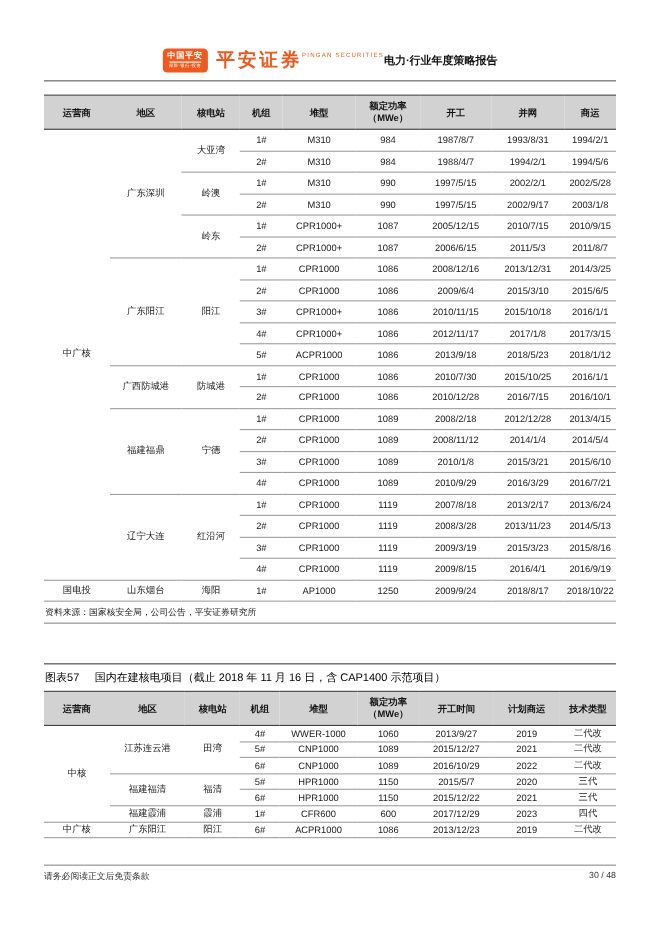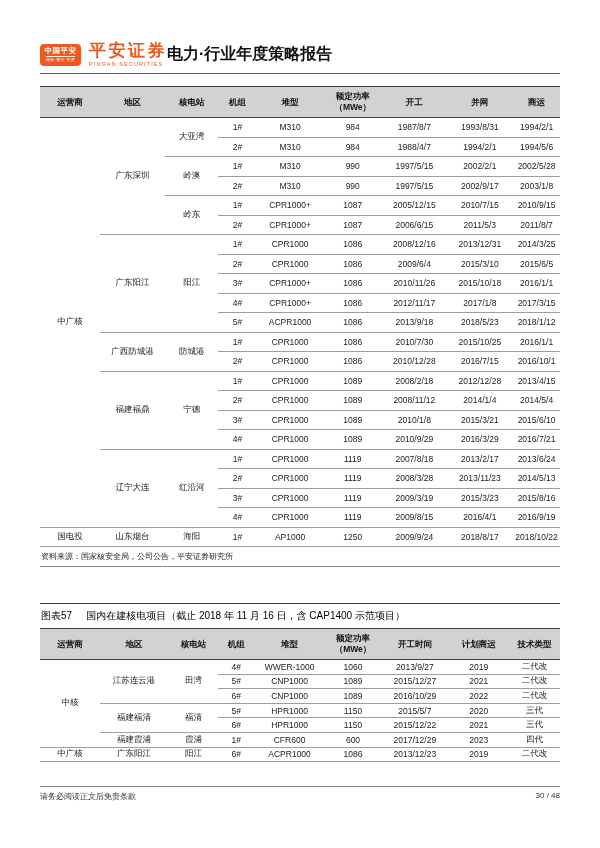--- a/index.html
+++ b/index.html
@@ -14,38 +14,38 @@
   body{
     width:600px;height:848px;
     font-family:"Liberation Sans","DejaVu Sans",sans-serif;
     color:var(--ink);
   }
   .page{position:relative;width:600px;height:848px;background:#fff;overflow:hidden;}
 
   
   .hdr{
     position:absolute;left:40px;right:40px;top:40px;height:34px;
-    display:flex;justify-content:flex-start;align-items:center;
+    display:flex;justify-content:center;align-items:center;
     border-bottom:1.5px solid #5a5a5a;padding-bottom:4px;
   }
   .logo{display:flex;align-items:center;gap:8px;}
   .badge{
     width:41px;height:22px;background:var(--brand);border-radius:4px;
     color:#fff;display:flex;flex-direction:column;align-items:center;justify-content:center;
     flex:0 0 auto;
   }
   .badge-main{font-size:7.5px;font-weight:bold;letter-spacing:.5px;line-height:1;}
   .badge-sub{
     font-size:4px;line-height:1;margin-top:1.5px;padding-top:1px;
     border-top:.5px solid rgba(255,255,255,.9);letter-spacing:.3px;white-space:nowrap;
   }
-  .brand{display:flex;flex-direction:column;}
+  .brand{display:flex;}
   .brand-cn{font-size:17px;font-weight:bold;color:var(--brand);letter-spacing:2.5px;line-height:1;}
   .brand-en{font-size:5.5px;color:var(--brand);letter-spacing:1.1px;margin-top:2px;}
-  .report-type{font-size:16px;font-weight:bold;color:#111;}
+  .report-type{font-size:10px;font-weight:bold;color:#111;}
 
   
   table{width:100%;border-collapse:collapse;table-layout:fixed;border-bottom:1.6px solid var(--rule-dark);}
   th{
     background:var(--head-bg);font-size:8.5px;font-weight:bold;color:#111;
     padding:4px 0;white-space:pre-line;line-height:1.3;text-align:center;vertical-align:middle;
     border-top:1.8px solid var(--rule-dark);border-bottom:1.4px solid var(--rule-dark);
   }
   td{
     font-size:8.5px;text-align:center;vertical-align:middle;
@@ -194,21 +194,21 @@
             <td>CPR1000</td>
             <td>1086</td>
             <td>2009/6/4</td>
             <td>2015/3/10</td>
             <td>2015/6/5</td>
           </tr>
           <tr>
             <td>3#</td>
             <td>CPR1000+</td>
             <td>1086</td>
-            <td>2010/11/26</td>
+            <td>2010/11/15</td>
             <td>2015/10/18</td>
             <td>2016/1/1</td>
           </tr>
           <tr>
             <td>4#</td>
             <td>CPR1000+</td>
             <td>1086</td>
             <td>2012/11/17</td>
             <td>2017/1/8</td>
             <td>2017/3/15</td>

